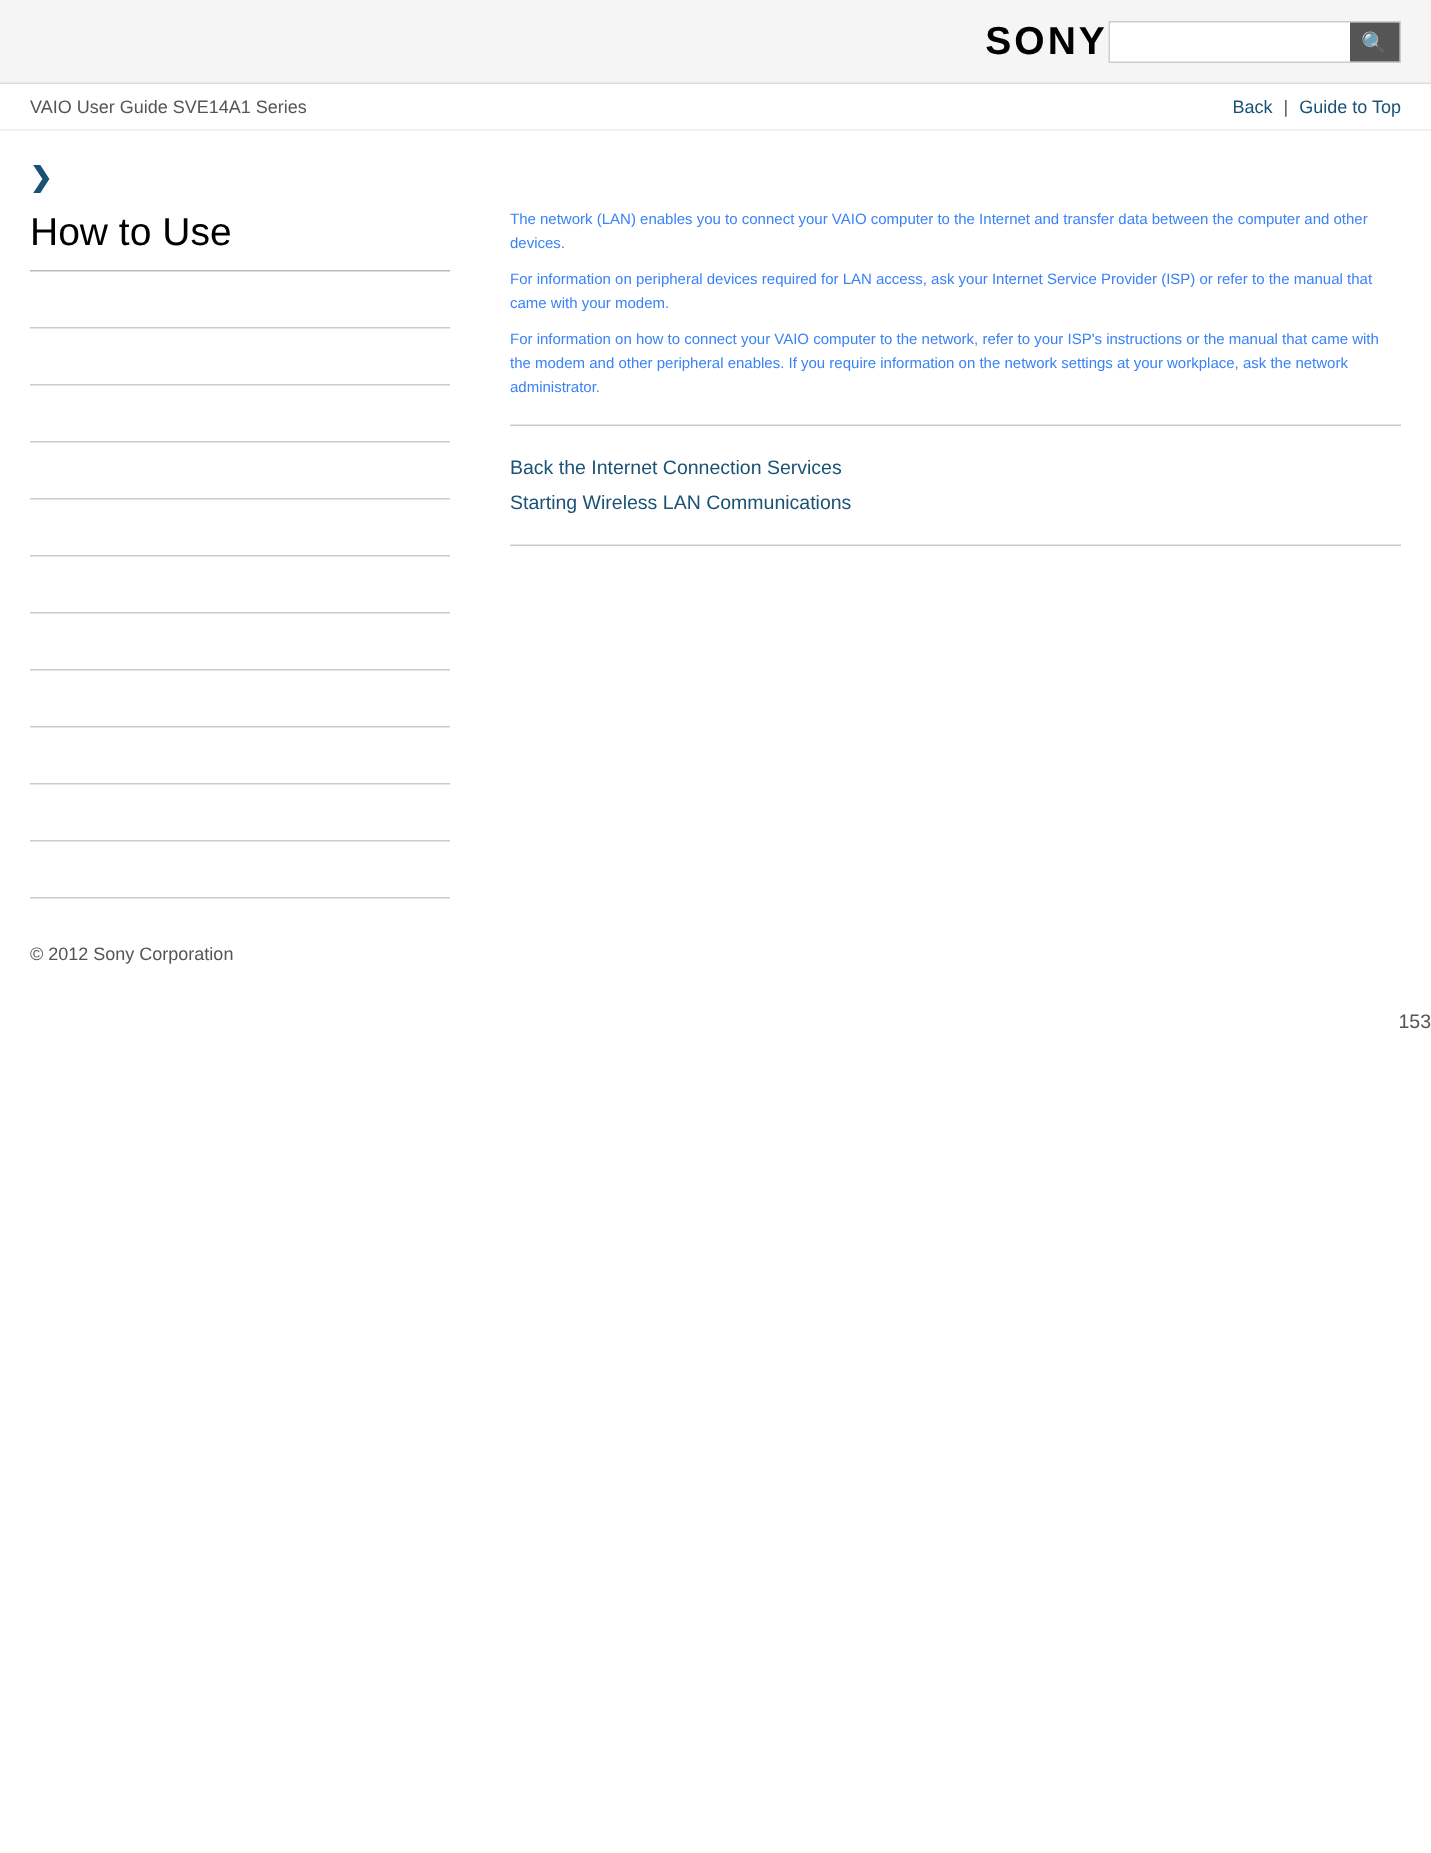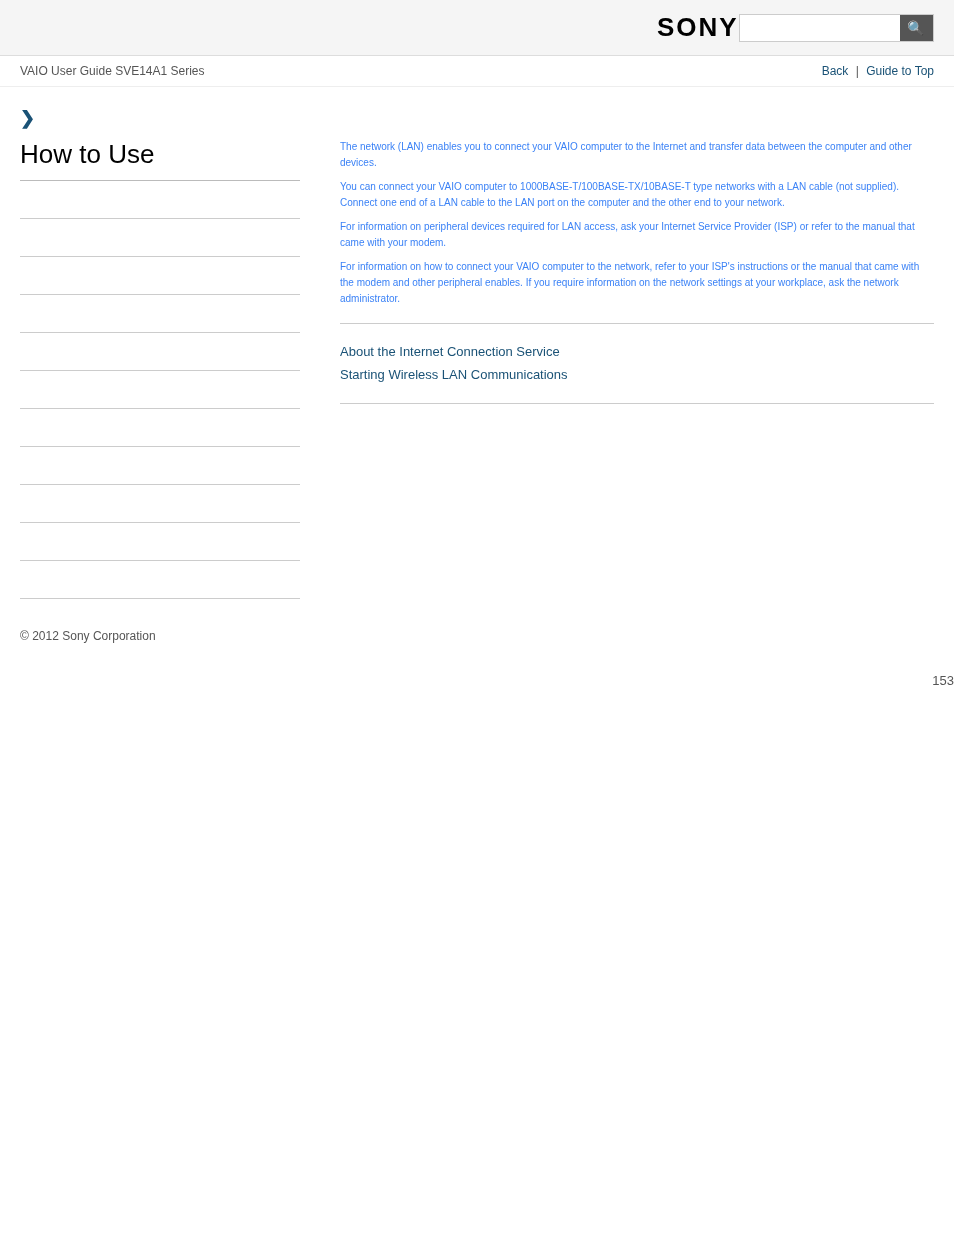--- a/index.html
+++ b/index.html
@@ -209,28 +209,27 @@
     <div class="sidebar-nav-item"></div>
     <div class="sidebar-nav-item"></div>
     <div class="sidebar-nav-item"></div>
     <div class="sidebar-nav-item"></div>
     <div class="sidebar-nav-item"></div>
     <div class="sidebar-nav-item"></div>
   </div>
 
   <div class="content-area">
     <p class="content-paragraph">The network (LAN) enables you to connect your VAIO computer to the Internet and transfer data between the computer and other devices.</p>
-    <p class="content-paragraph">You can connect your VAIO computer to 1000BASE-T/100BASE-TX/10BASE-T type networks with a LAN cable (not supplied). Connect one end of a LAN cable to the LAN port on the computer and the other end to your network.</p>
     <p class="content-paragraph">For information on peripheral devices required for LAN access, ask your Internet Service Provider (ISP) or refer to the manual that came with your modem.</p>
     <p class="content-paragraph">For information on how to connect your VAIO computer to the network, refer to your ISP's instructions or the manual that came with the modem and other peripheral enables. If you require information on the network settings at your workplace, ask the network administrator.</p>
 
     <hr class="content-divider">
 
     <div class="content-links">
-      <a class="content-link" href="#">About the Internet Connection Service</a>
+      <a class="content-link" href="#">Back the Internet Connection Services</a>
       <a class="content-link" href="#">Starting Wireless LAN Communications</a>
     </div>
 
     <hr class="content-divider">
   </div>
 
 </div>
 
 <div class="footer">
   <span>© 2012 Sony Corporation</span>

